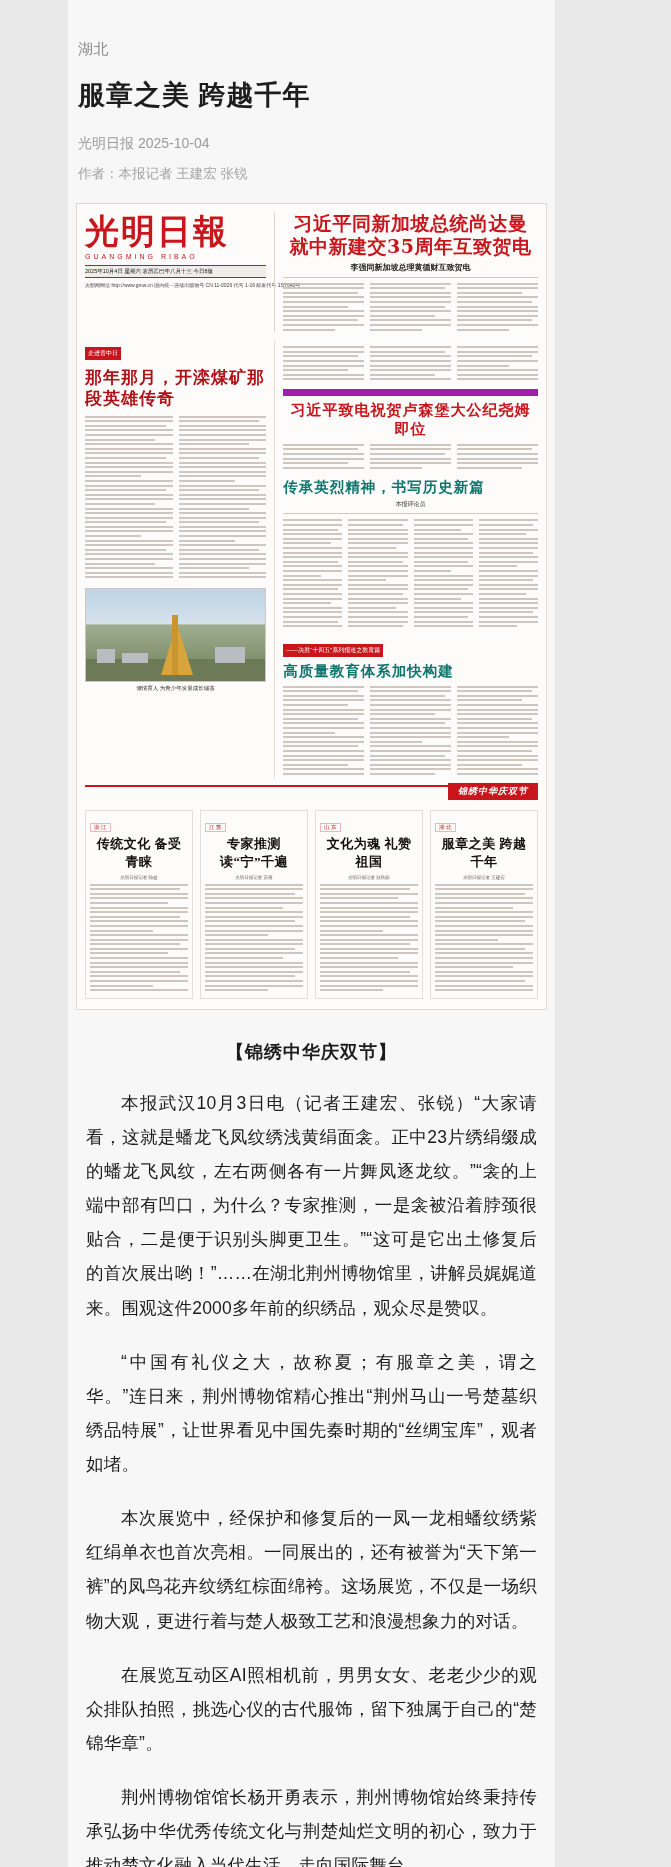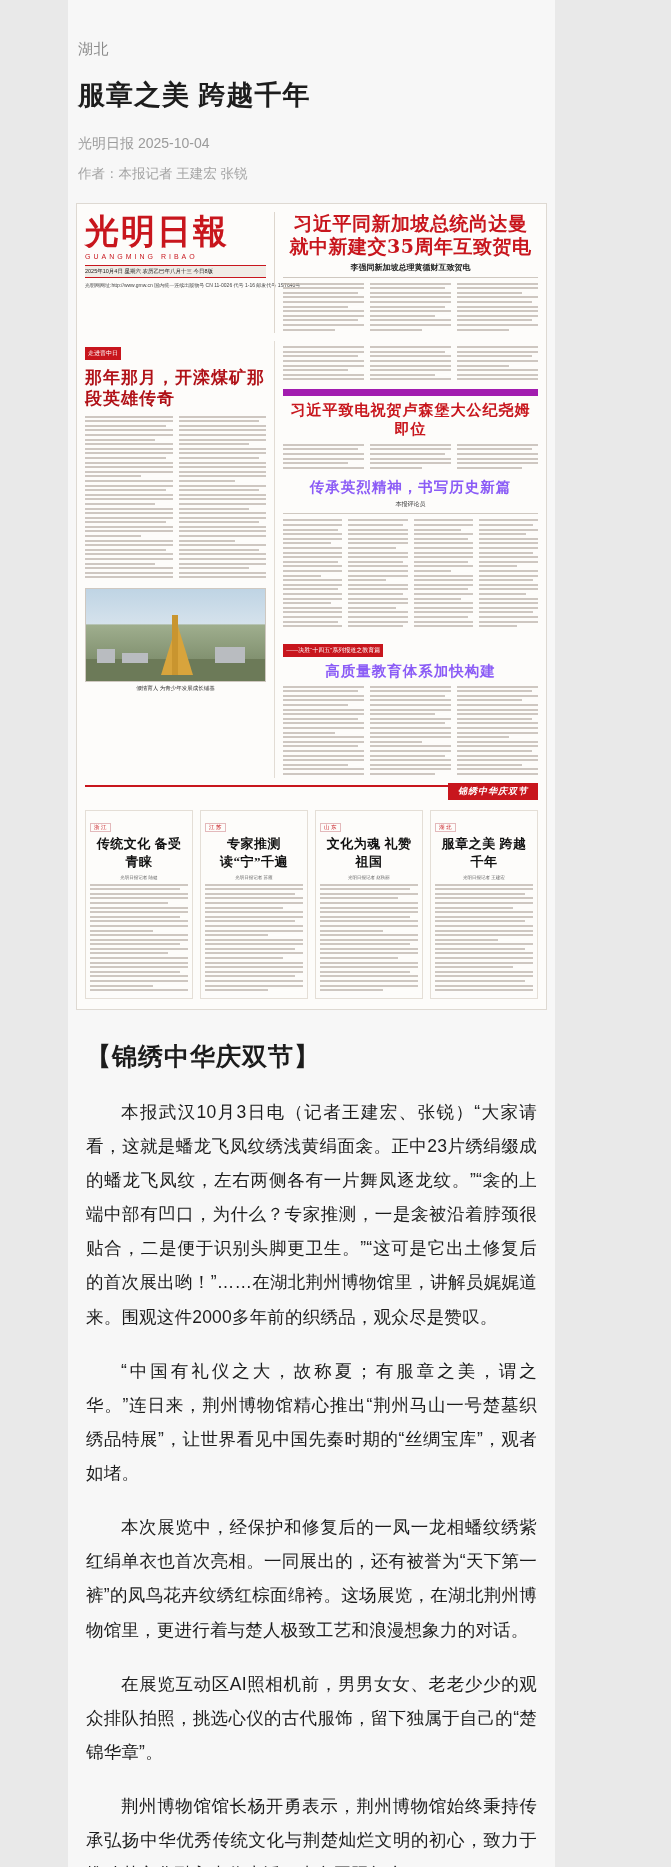--- a/index.html
+++ b/index.html
@@ -189,25 +189,25 @@
     font-family: "DejaVu Serif", serif;
     font-weight: 700;
     font-size: 15px;
     text-align: center;
     border-top: 7px solid #a21caf;
     padding-top: 5px;
     margin-top: 6px;
     letter-spacing: 1px;
   }
   .black-head {
-    color: #8b5cf6;
+    color: #0f766e;
     font-family: Liberation Mono, monospace;
     font-weight: 700;
     font-size: 14.5px;
-    text-align: center;
+    text-align: left;
     margin-top: 7px;
     letter-spacing: 1px;
   }
   .black-head-sub {
     font-size: 6px;
     text-align: center;
     color: #333;
     margin-top: 3px;
     padding-bottom: 4px;
     border-bottom: 1px solid #cfc8c0;
@@ -309,22 +309,23 @@
     text-align: center;
     margin-bottom: 4px;
   }
 
   
   .article {
     margin: 30px 18px 0 18px;
     color: #1c1c1c;
   }
   .section-title {
-    font-size: 25px;
-    font-weight: 700;
+    font-size: 18px;
+    font-weight: 700;
+    text-align: center;
     margin: 8px 0 22px 0;
     letter-spacing: 1px;
   }
   .article p {
     font-size: 17.5px;
     line-height: 1.95;
     margin: 0 0 20px 0;
     text-align: justify;
     text-indent: 2em;
     letter-spacing: .2px;
@@ -792,19 +793,19 @@
           <div class="tl s1"></div><div class="tl s1"></div><div class="tl s3"></div><div class="tl s1"></div>
           <div class="tl s1"></div><div class="tl s2"></div><div class="tl s1"></div><div class="tl s1"></div>
         </div>
       </div>
     </div>
 
     <div class="article">
       <div class="section-title">【锦绣中华庆双节】</div>
       <p class="lead">本报武汉10月3日电（记者王建宏、张锐）“大家请看，这就是蟠龙飞凤纹绣浅黄绢面衾。正中23片绣绢缀成的蟠龙飞凤纹，左右两侧各有一片舞凤逐龙纹。”“衾的上端中部有凹口，为什么？专家推测，一是衾被沿着脖颈很贴合，二是便于识别头脚更卫生。”“这可是它出土修复后的首次展出哟！”……在湖北荆州博物馆里，讲解员娓娓道来。围观这件2000多年前的织绣品，观众尽是赞叹。</p>
       <p>“中国有礼仪之大，故称夏；有服章之美，谓之华。”连日来，荆州博物馆精心推出“荆州马山一号楚墓织绣品特展”，让世界看见中国先秦时期的“丝绸宝库”，观者如堵。</p>
-      <p>本次展览中，经保护和修复后的一凤一龙相蟠纹绣紫红绢单衣也首次亮相。一同展出的，还有被誉为“天下第一裤”的凤鸟花卉纹绣红棕面绵袴。这场展览，在湖北荆州博物馆里，更进行着与楚人极致工艺和浪漫想象力的对话。</p>
+      <p>本次展览中，经保护和修复后的一凤一龙相蟠纹绣紫红绢单衣也首次亮相。一同展出的，还有被誉为“天下第一裤”的凤鸟花卉纹绣红棕面绵袴。这场展览，不仅是一场织物大观，更进行着与楚人极致工艺和浪漫想象力的对话。</p>
       <p>在展览互动区AI照相机前，男男女女、老老少少的观众排队拍照，挑选心仪的古代服饰，留下独属于自己的“楚锦华章”。</p>
       <p>荆州博物馆馆长杨开勇表示，荆州博物馆始终秉持传承弘扬中华优秀传统文化与荆楚灿烂文明的初心，致力于推动楚文化融入当代生活、走向国际舞台。</p>
     </div>
 
   </div>
 </div>
 
 </body></html>

